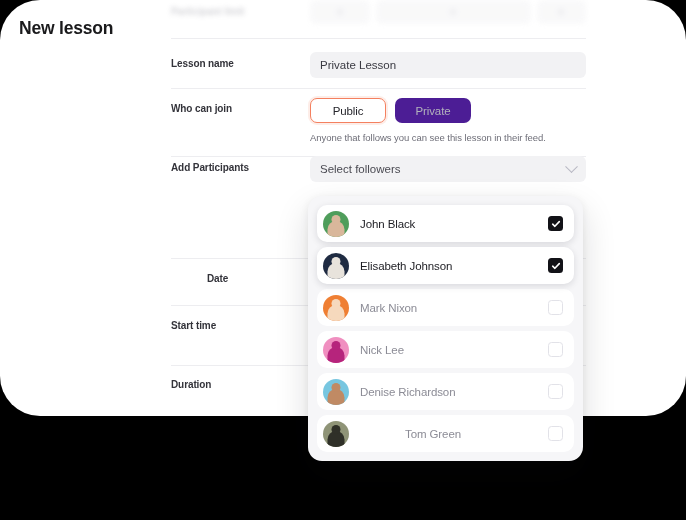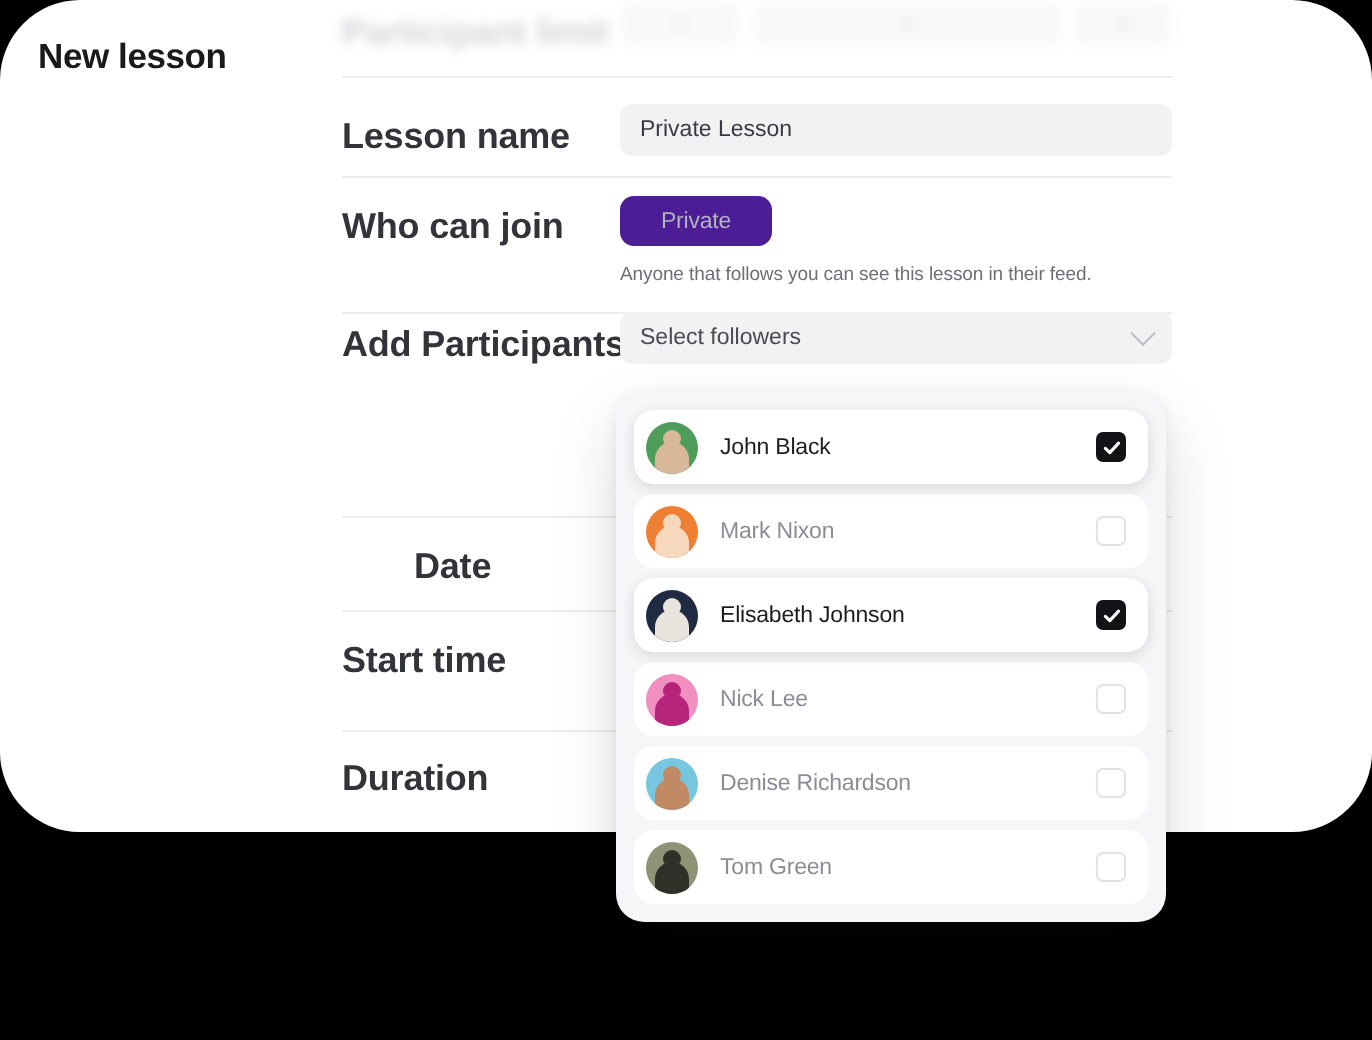--- a/index.html
+++ b/index.html
@@ -41,21 +41,21 @@
     left: 0; width: 415px;
   }
   .divider {
     position: absolute;
     left: 0; width: 415px; height: 1px;
     background: #ededf0;
   }
   .label {
     position: absolute;
     left: 0;
-    font-size: 18px;
+    font-size: 10px;
     font-weight: bold;
     color: #33333a;
     letter-spacing: -0.1px;
     white-space: nowrap;
   }
   .field {
     position: absolute;
     left: 139px;
     width: 276px;
     height: 26px;
@@ -128,21 +128,21 @@
   }
   .opt {
     display: flex;
     align-items: center;
     height: 37px;
     background: #ffffff;
     border-radius: 10px;
     padding: 0 11px 0 6px;
     margin-bottom: 5px;
   }
-  .opt:last-child { margin-bottom: 0; }
+  .opt:last-child { margin-bottom: 0; gap: 45px; }
   .opt.sel {
     box-shadow: 0 2px 7px rgba(25,25,40,0.13);
     position: relative; z-index: 2;
   }
   .avatar {
     width: 26px; height: 26px;
     border-radius: 50%;
     flex: 0 0 26px;
     overflow: hidden;
     position: relative;
@@ -194,20 +194,21 @@
       <div class="row" style="top:52px;height:30px;">
         <div class="label" style="top:6px;">Lesson name</div>
         <div class="field" style="top:0px;">Private Lesson</div>
       </div>
 
       <div class="divider" style="top:88px;"></div>
 
       <div class="row" style="top:101px;height:48px;">
         <div class="label" style="top:2px;">Who can join</div>
         <div class="seg-wrap" style="top:-3px;">
+          <div class="seg active">Public</div>
           <div class="seg inactive">Private</div>
         </div>
         <div class="hint" style="top:31px;">Anyone that follows you can see this lesson in their feed.</div>
       </div>
 
       <div class="divider" style="top:156px;"></div>
 
       <div class="row" style="top:156px;height:30px;">
         <div class="label" style="top:6px;">Add Participants</div>
         <div class="field select" style="top:0px;">
@@ -243,41 +244,41 @@
           <div style="position: absolute; left: 50%; bottom: -3px; width: 17px; height: 19px; transform: translateX(-50%); border-radius: 9px 9px 3px 3px; background: rgb(217, 183, 155);"></div>
           <div style="position: absolute; left: 50%; top: 4px; width: 9px; height: 9px; transform: translateX(-50%); border-radius: 50%; background: rgb(217, 183, 155);"></div>
         </div>
         <div class="opt-name">John Black</div>
         <div class="cb on">
           <svg width="10" height="10" viewBox="0 0 10 10">
             <path d="M1.7 5.2 L3.9 7.3 L8.3 2.6" stroke="#fff" stroke-width="1.6" fill="none" stroke-linecap="round" stroke-linejoin="round"></path>
           </svg>
         </div>
       </div>
-      <div class="opt unsel">
-        <div class="avatar" style="background: rgb(239, 127, 51);">
-          <div style="position: absolute; left: 50%; bottom: -3px; width: 17px; height: 19px; transform: translateX(-50%); border-radius: 9px 9px 3px 3px; background: rgb(246, 217, 189);"></div>
-          <div style="position: absolute; left: 50%; top: 4px; width: 9px; height: 9px; transform: translateX(-50%); border-radius: 50%; background: rgb(246, 217, 189);"></div>
-        </div>
-        <div class="opt-name">Mark Nixon</div>
-        <div class="cb off"></div>
-      </div>
       <div class="opt sel">
         <div class="avatar" style="background: rgb(31, 43, 66);">
           <div style="position: absolute; left: 50%; bottom: -3px; width: 17px; height: 19px; transform: translateX(-50%); border-radius: 9px 9px 3px 3px; background: rgb(232, 227, 220);"></div>
           <div style="position: absolute; left: 50%; top: 4px; width: 9px; height: 9px; transform: translateX(-50%); border-radius: 50%; background: rgb(232, 227, 220);"></div>
         </div>
         <div class="opt-name">Elisabeth Johnson</div>
         <div class="cb on">
           <svg width="10" height="10" viewBox="0 0 10 10">
             <path d="M1.7 5.2 L3.9 7.3 L8.3 2.6" stroke="#fff" stroke-width="1.6" fill="none" stroke-linecap="round" stroke-linejoin="round"></path>
           </svg>
         </div>
       </div>
       <div class="opt unsel">
+        <div class="avatar" style="background: rgb(239, 127, 51);">
+          <div style="position: absolute; left: 50%; bottom: -3px; width: 17px; height: 19px; transform: translateX(-50%); border-radius: 9px 9px 3px 3px; background: rgb(246, 217, 189);"></div>
+          <div style="position: absolute; left: 50%; top: 4px; width: 9px; height: 9px; transform: translateX(-50%); border-radius: 50%; background: rgb(246, 217, 189);"></div>
+        </div>
+        <div class="opt-name">Mark Nixon</div>
+        <div class="cb off"></div>
+      </div>
+      <div class="opt unsel">
         <div class="avatar" style="background: rgb(240, 143, 192);">
           <div style="position: absolute; left: 50%; bottom: -3px; width: 17px; height: 19px; transform: translateX(-50%); border-radius: 9px 9px 3px 3px; background: rgb(182, 36, 124);"></div>
           <div style="position: absolute; left: 50%; top: 4px; width: 9px; height: 9px; transform: translateX(-50%); border-radius: 50%; background: rgb(182, 36, 124);"></div>
         </div>
         <div class="opt-name">Nick Lee</div>
         <div class="cb off"></div>
       </div>
       <div class="opt unsel">
         <div class="avatar" style="background: rgb(119, 198, 224);">
           <div style="position: absolute; left: 50%; bottom: -3px; width: 17px; height: 19px; transform: translateX(-50%); border-radius: 9px 9px 3px 3px; background: rgb(192, 138, 100);"></div>

